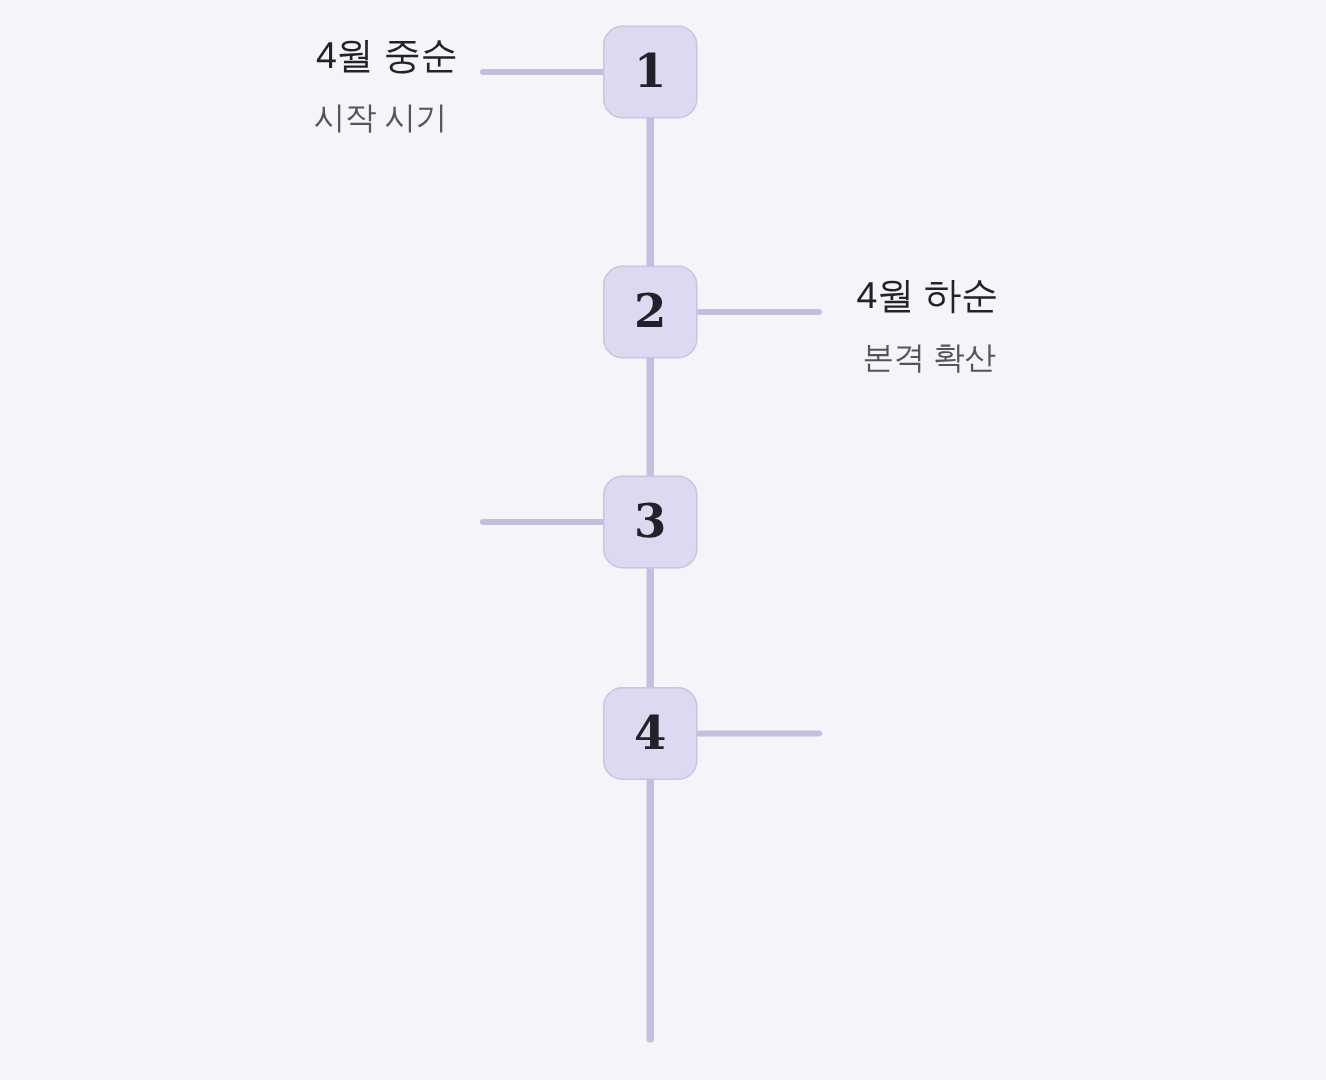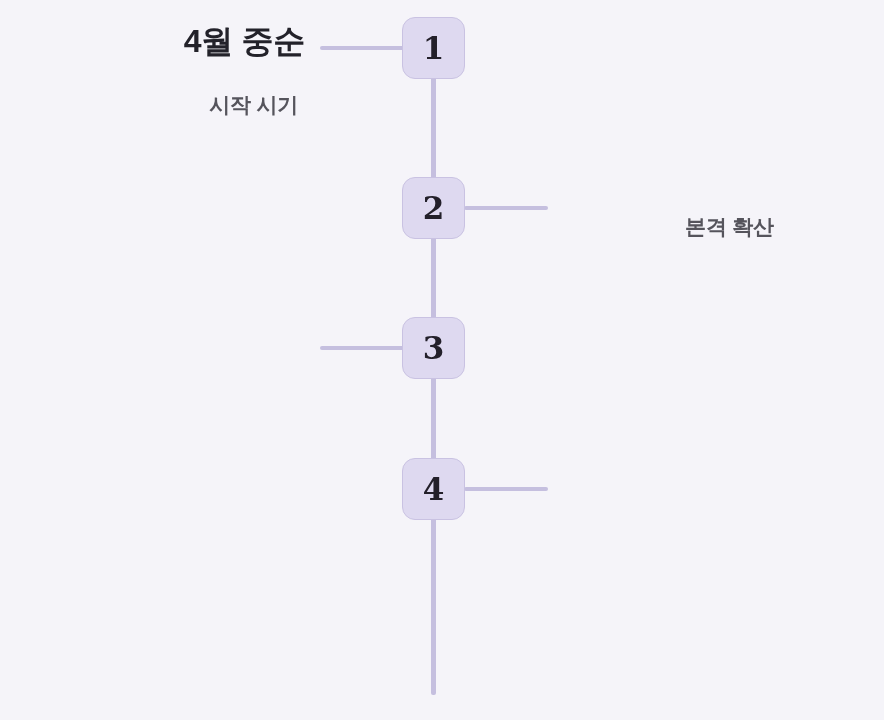--- a/index.html
+++ b/index.html
@@ -72,57 +72,58 @@
   .connector.right { left: 464px;  width: 84px; }
 
   .labels {
     position: absolute;
     top: -26px;
   }
   .labels.left  { left: 0;    width: 305px; text-align: right; }
   .labels.right { left: 571px; width: 313px; text-align: left; }
 
   .title {
-    font-size: 32px;
-    font-weight: 700;
+    font-size: 25px;
+    font-weight: 400;
     color: #23222a;
     letter-spacing: -0.3px;
     line-height: 1.2;
     white-space: nowrap;
   }
 
   .subtitle {
-    margin-top: 32px;
+    margin-top: 14px;
     font-size: 21px;
-    font-weight: 700;
+    font-weight: 400;
     color: #55545c;
     letter-spacing: -0.2px;
     line-height: 1.2;
     white-space: nowrap;
   }
   .labels.left  .subtitle { padding-right: 7px; }
-  .labels.right .subtitle { padding-left: 4px; text-align: center; }
+  .labels.right .subtitle { padding-left: 4px; }
 </style>
 </head>
 <body>
 
 <div id="timeline">
   <div class="spine"></div>
 <div class="node-row" style="top: 48px;">
       <div class="connector left"></div>
       <div class="badge">1</div>
       <div class="labels left">
         <div class="title">4월 중순</div>
         <div class="subtitle">시작 시기</div>
       </div>
     </div>
     <div class="node-row" style="top: 208px;">
       <div class="connector right"></div>
       <div class="badge">2</div>
       <div class="labels right">
+        <div class="title">4월 하순</div>
         <div class="subtitle">본격 확산</div>
       </div>
     </div>
     <div class="node-row" style="top: 348px;">
       <div class="connector left"></div>
       <div class="badge">3</div>
       <div class="labels left">
       </div>
     </div>
     <div class="node-row" style="top: 489px;">

